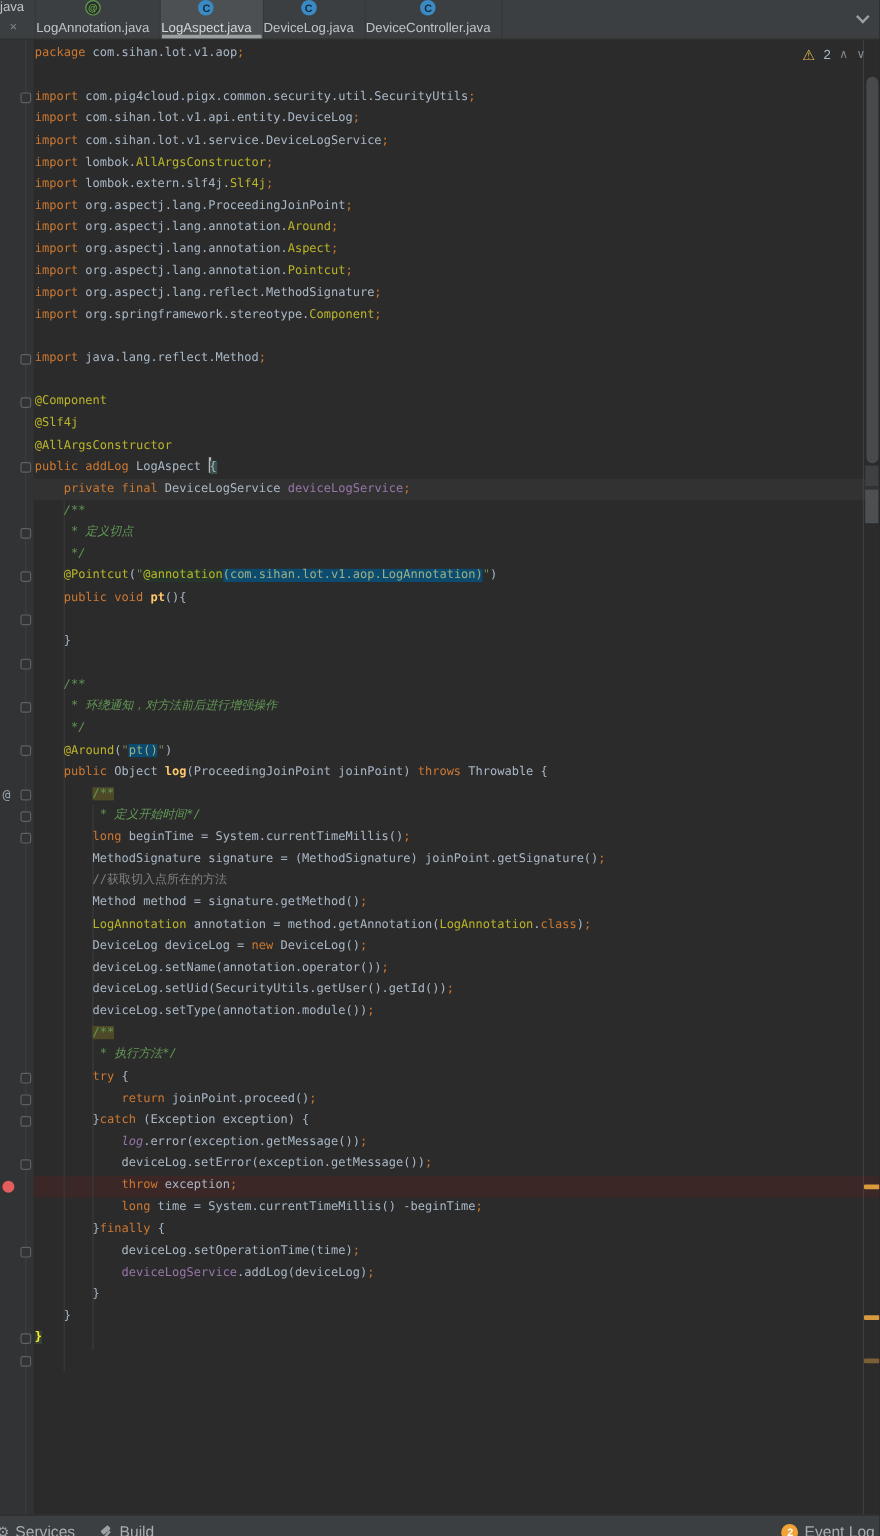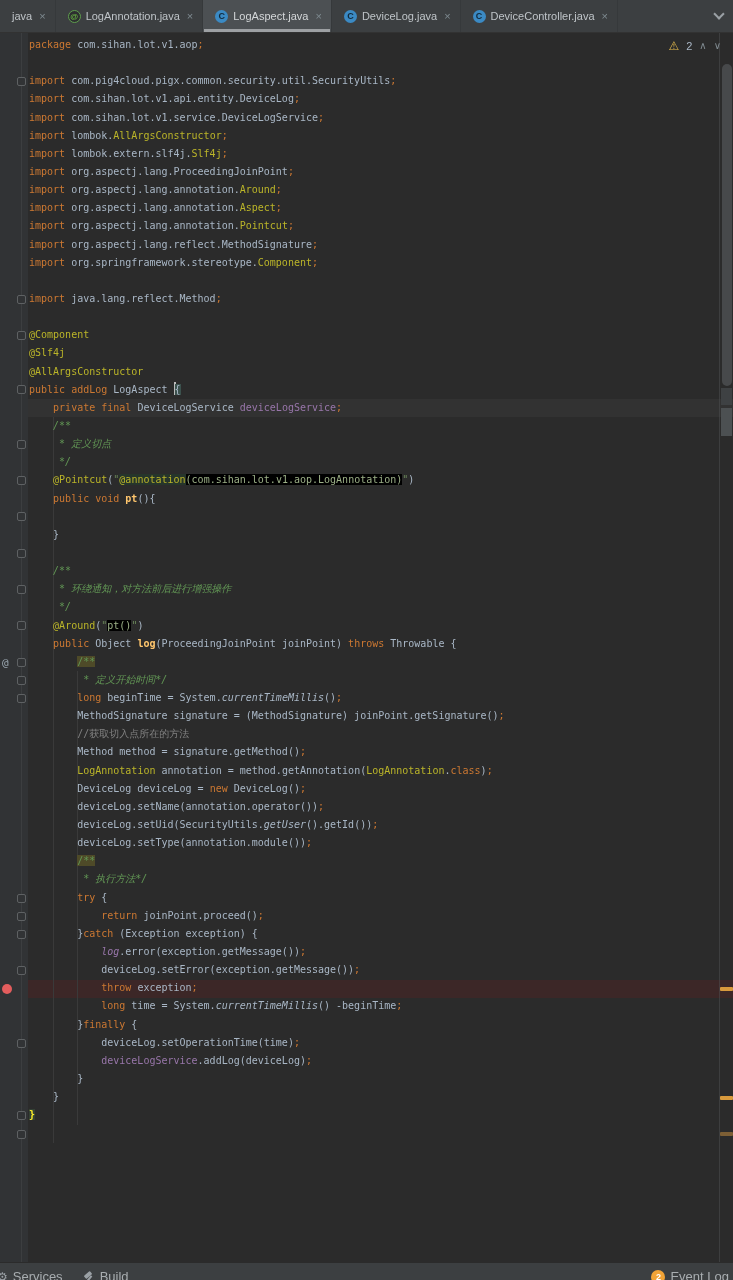--- a/index.html
+++ b/index.html
@@ -4,23 +4,23 @@
 <style>
   * { margin:0; padding:0; box-sizing:border-box; }
   html,body { width:733px; height:1280px; overflow:hidden; background:#2b2b2b;
               font-family:"Liberation Sans", sans-serif; }
   .app { position:relative; width:733px; height:1280px; background:#2b2b2b; }
 
   
   .tabbar { position:absolute; top:0; left:0; width:733px; height:33px;
             background:#3c3f41; display:flex; align-items:stretch;
             border-bottom:1px solid #323232; }
-  .tab { display:flex; align-items:center; gap:5px; padding:0 9px 0 12px;
+  .tab { display:flex; align-items:center; gap:5px; padding:0 9px 0 0;
          border-right:1px solid #36393b; color:#bfc4c8; font-size:11px;
-         position:relative; white-space:nowrap; cursor:default; }
+         position:relative; white-space:nowrap; cursor:default;flex-direction:column; }
   .tab.selected { background:#4c5053; color:#d4d7d9; }
   .tab.selected::after { content:""; position:absolute; left:1px; right:1px; bottom:0;
                          height:3px; background:#9da0a3; }
   .tab .close { color:#7f8b91; font-size:11px; margin-left:2px; }
   .ticon { width:13px; height:13px; border-radius:50%; display:inline-flex;
            align-items:center; justify-content:center; font-size:9px; font-weight:bold;
            flex:0 0 13px; }
   .ticon.class { background:#3b8ac4; color:#10293c; }
   .ticon.annotation { background:#2d2f30; border:1px solid #5e9e4d; color:#67b542; font-size:8px; }
   .tab-overflow { margin-left:auto; display:flex; align-items:center; padding:0 10px;
@@ -40,25 +40,25 @@
   .code { position:absolute; left:29px; top:3px; right:4px;
           font-family:"DejaVu Sans Mono", monospace; font-size:10px; }
   .code-line { height:18.15px; line-height:18.15px; white-space:pre; }
   .k   { color:#cc7832; }
   .pl  { color:#a9b7c6; }
   .an  { color:#bbb529; }
   .cm  { color:#808080; }
   .dc  { color:#629755; font-style:italic; }
   .st  { color:#6a8759; }
   .ia  { color:#bbb529; background:#26352b; }
-  .ip  { color:#9cb087; background:#000000;text-align:right; }
+  .ip  { color:#9cb087; background:#0c4a6e;text-align:right; }
   .fd  { color:#9876aa; }
   .fdi { color:#9876aa; font-style:italic; }
   .md  { color:#ffc66d; font-weight:bold; }
-  .it  { color:#a9b7c6; font-style:italic; }
+  .it  { color:#a9b7c6; }
   .hl2 { color:#629755; background:#4e4a28; }
   .bh  { color:#a9b7c6; background:#3b514d; }
   .bm  { color:#ffef28; background:#344134; font-weight:bold; }
   .caret { display:inline-block; width:2px; height:13px; background:#bbbbbb;
            vertical-align:-2px; margin-right:-1px; }
 
   
   .gutter { position:absolute; left:0; top:0; width:28px; height:100%;
             background:#313335; }
   .gutter-line { position:absolute; left:21px; top:0; bottom:0; width:1px; background:#3c3e40; }

